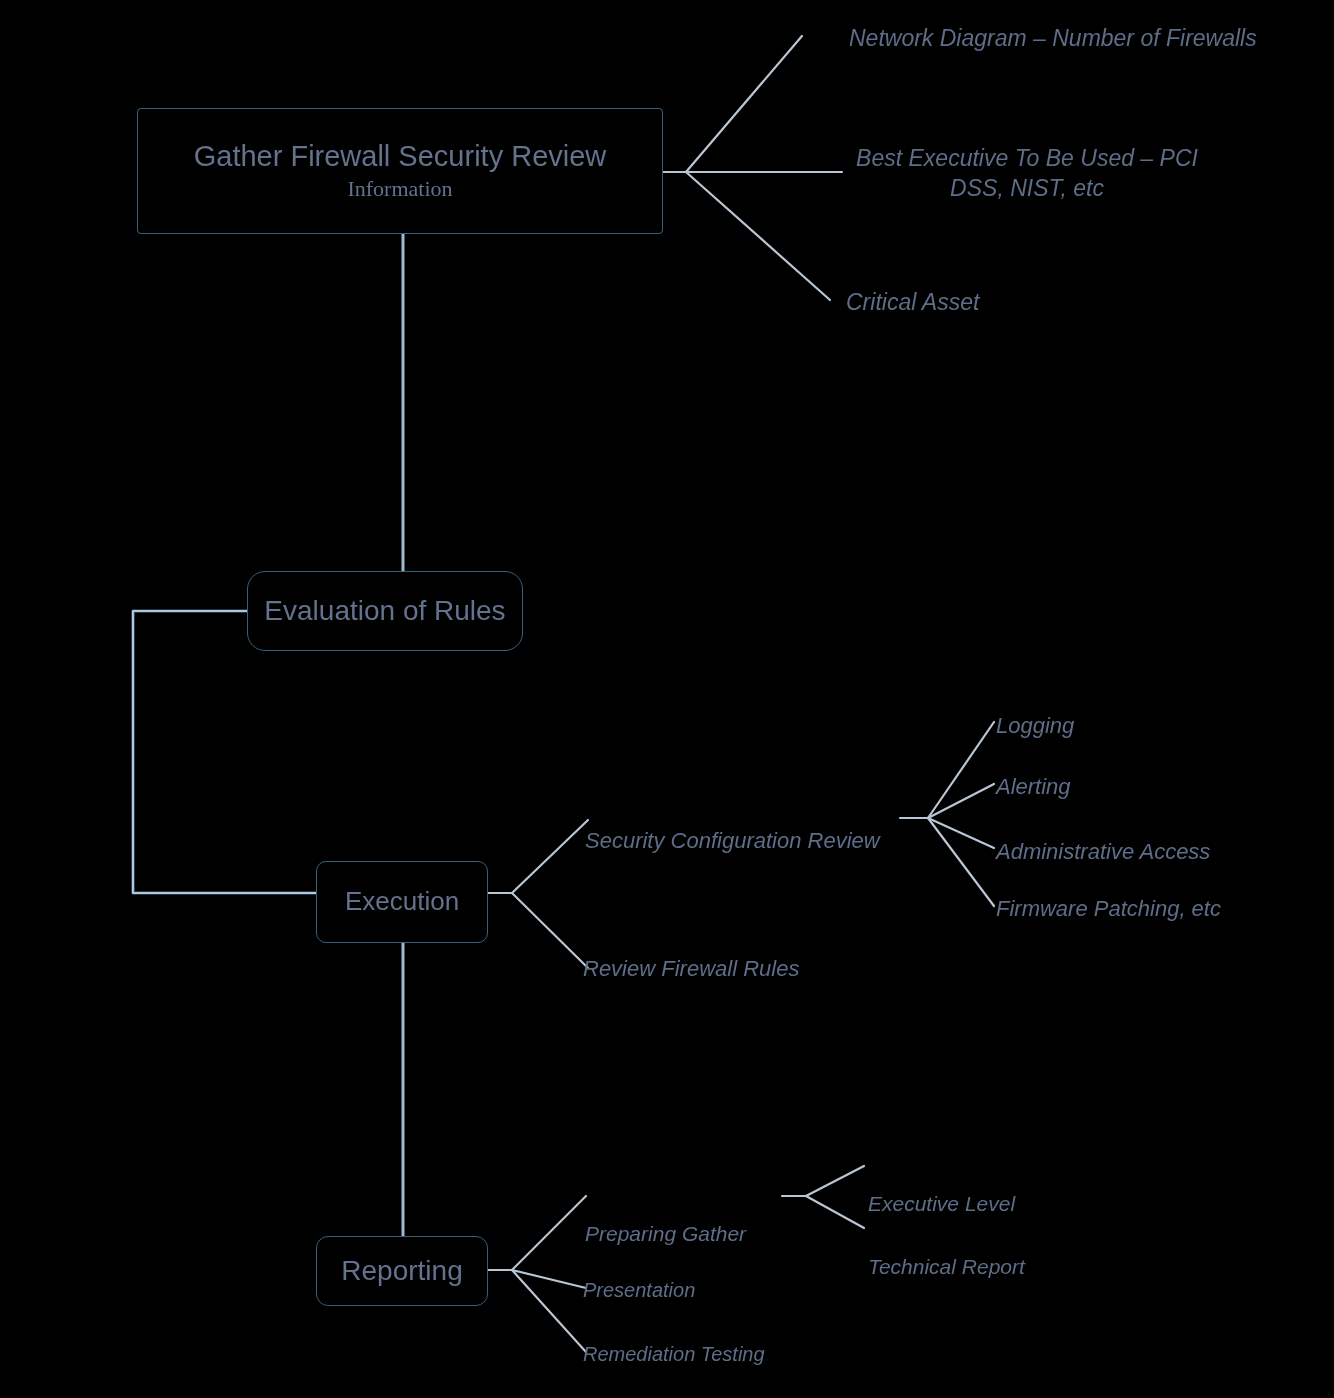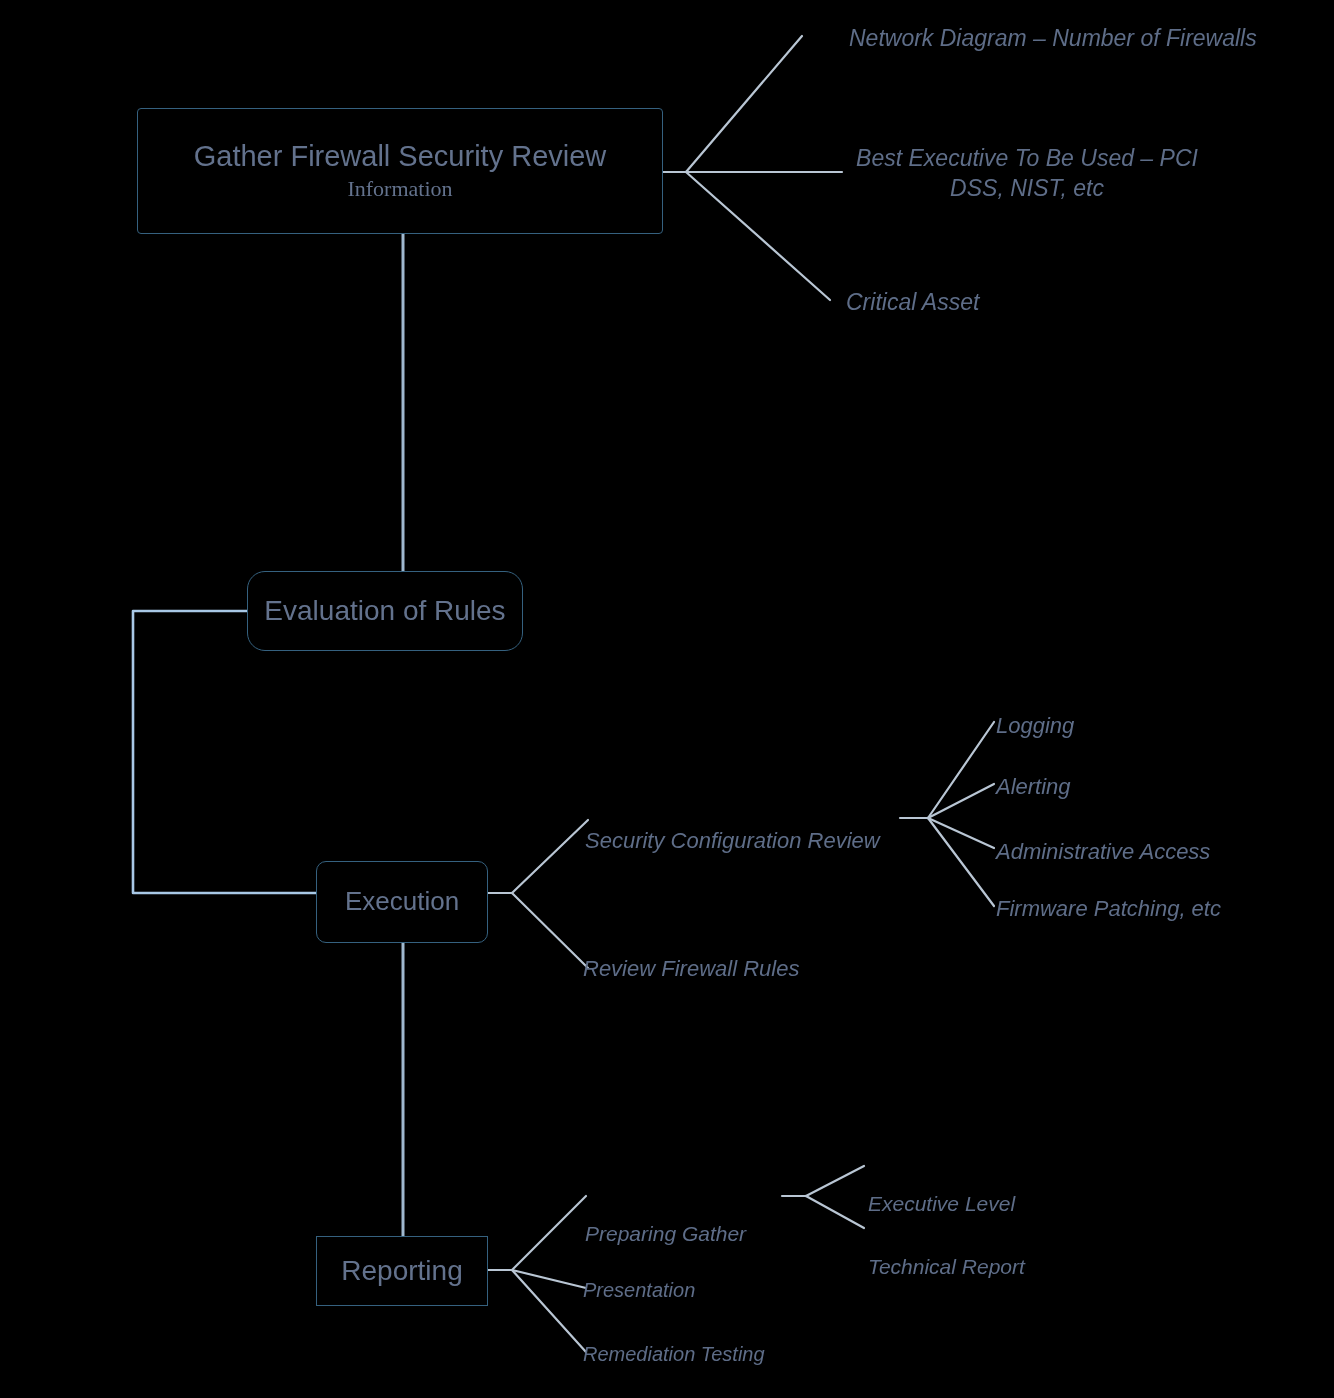--- a/index.html
+++ b/index.html
@@ -13,21 +13,21 @@
         color:#63728d;}
   .node .ntext{display:block;line-height:1.28;color:#63728d;}
 
   #n-root{left:137px;top:108px;width:526px;height:126px;}
   #n-root .l1{font-size:29px;}
   #n-root .l2{font-size:22px;font-family:Liberation Serif, serif;}
   #n-eval{left:247px;top:571px;width:276px;height:80px;border-radius:18px;}
   #n-eval .ntext{font-size:28px;}
   #n-exec{left:316px;top:861px;width:172px;height:82px;border-radius:10px;}
   #n-exec .ntext{font-size:26px;}
-  #n-report{left:316px;top:1236px;width:172px;height:70px;border-radius:0;}
+  #n-report{left:316px;top:1236px;width:172px;height:70px;border-radius:12px;}
   #n-report .ntext{font-size:28px;}
 
   .leaf{position:absolute;color:#5e6d88;white-space:nowrap;line-height:1.3;font-style:italic;}
   .leaf.c{text-align:center;}
   .f24{font-size:23px;}
   .f22{font-size:22px;}
   .f21{font-size:21px;margin-top:36px;}
   .f20{font-size:20px;}
 </style>
 </head>

